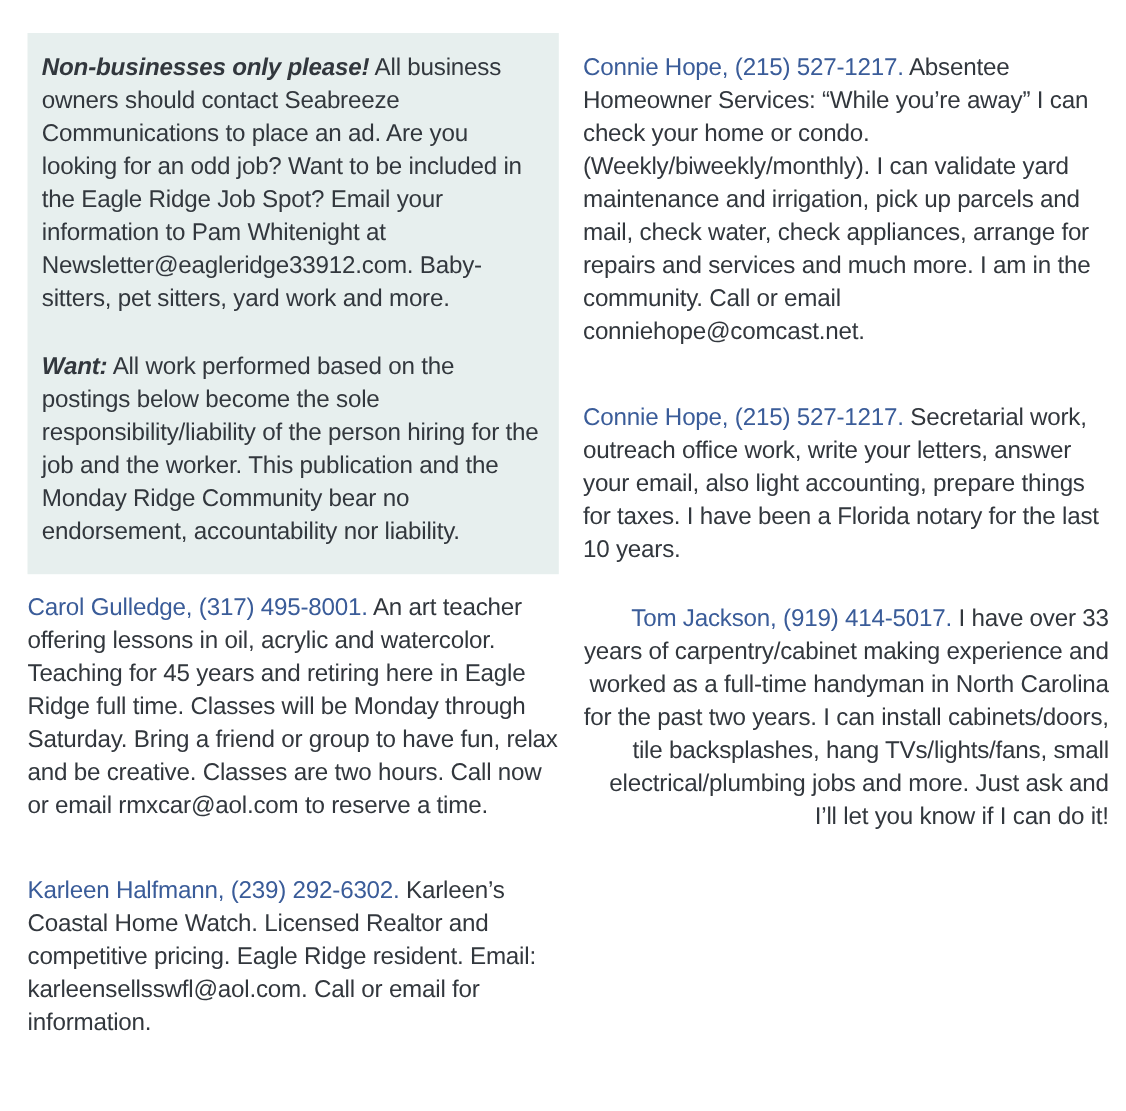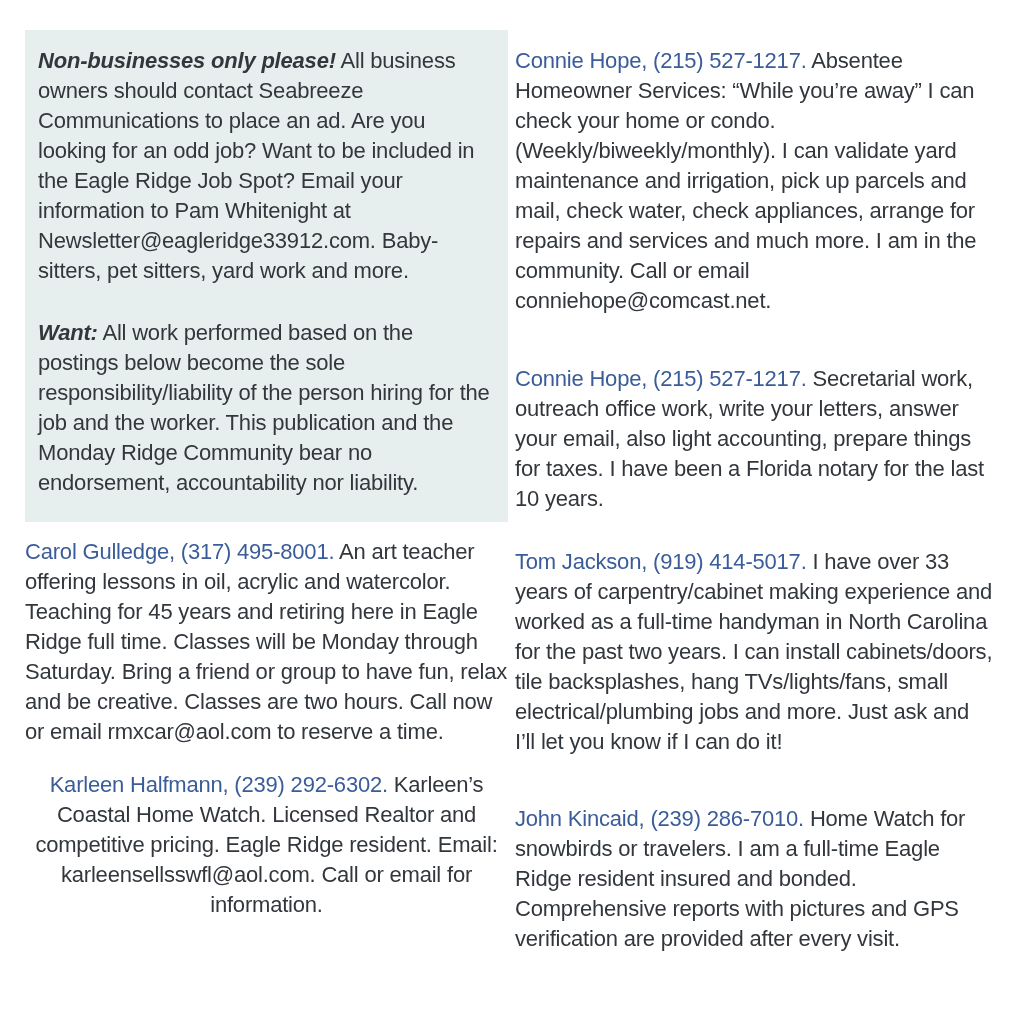--- a/index.html
+++ b/index.html
@@ -17,21 +17,21 @@
     color: var(--text);
   }
   .page {
     width: 1024px;
     height: 1010px;
     padding: 30px 16px 0 25px;
     overflow: hidden;
   }
   .columns {
     display: flex;
-    gap: 7px;
+    gap: 22px;
     align-items: flex-start;
   }
   .col {
     font-size: 22px;
     line-height: 30px;
     letter-spacing: -0.2px;
   }
   .col-left  { width: 483px; }
   .col-right { width: 478px; }
 
@@ -46,24 +46,24 @@
   }
 
   .listing { text-align: left; }
   .contact {
     font-weight: normal;
     color: var(--accent);
   }
 
   
   .col-left  .listing-1 { margin-top: 15px; }
-  .col-left  .listing-2 { margin-top: 23px; text-align: center; }
+  .col-left  .listing-2 { margin-top: 47px; }
   .col-right .listing-1 { margin-top: 16px; }
   .col-right .listing-2 { margin-top: 48px; }
-  .col-right .listing-3 { margin-top: 33px; }
+  .col-right .listing-3 { margin-top: 33px; text-align: right; }
   .col-right .listing-4 { margin-top: 47px; }
 </style>
 </head>
 <body>
 
 <div class="page">
   <div class="columns">
 
     <div class="col col-left">
 
@@ -100,21 +100,17 @@
       <p class="listing listing-2">
         <span class="contact">Connie Hope, (215) 527-1217.</span>
         <span>Secretarial work, outreach office work, write your letters, answer your email, also light accounting, prepare things for taxes. I have been a Florida notary for the last 10 years.</span>
       </p>
 
       <p class="listing listing-3">
         <span class="contact">Tom Jackson, (919) 414-5017.</span>
         <span>I have over 33 years of carpentry/cabinet making experience and worked as a full-time handyman in North Carolina for the past two years. I can install cabinets/doors, tile backsplashes, hang TVs/lights/fans, small electrical/plumbing jobs and more. Just ask and I’ll let you know if I can do it!</span>
       </p>
 
-      <p class="listing listing-4">
-        <span class="contact">John Kincaid, (239) 286-7010.</span>
-        <span>Home Watch for snowbirds or travelers. I am a full-time Eagle Ridge resident insured and bonded. Comprehensive reports with pictures and GPS verification are provided after every visit.</span>
-      </p>
 
     </div>
 
   </div>
 </div>
 
 </body></html>

